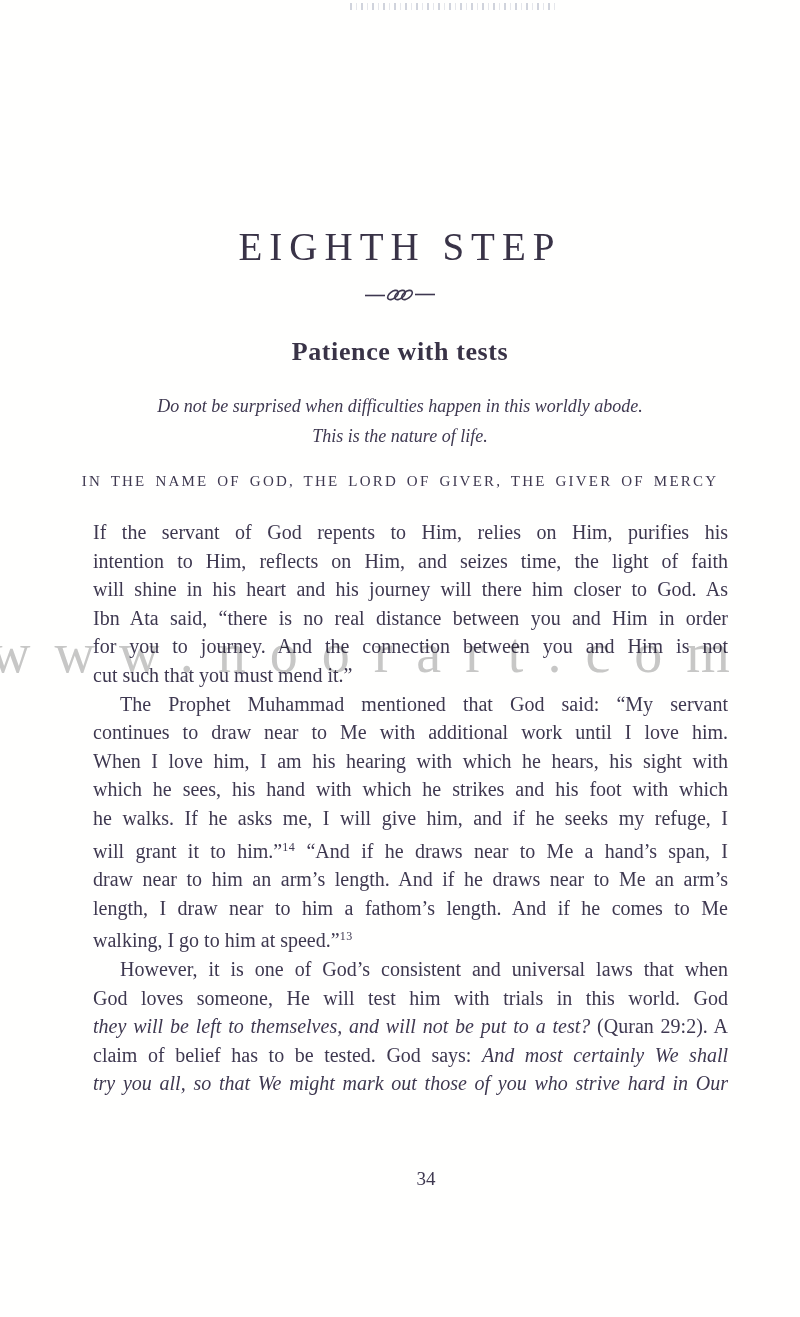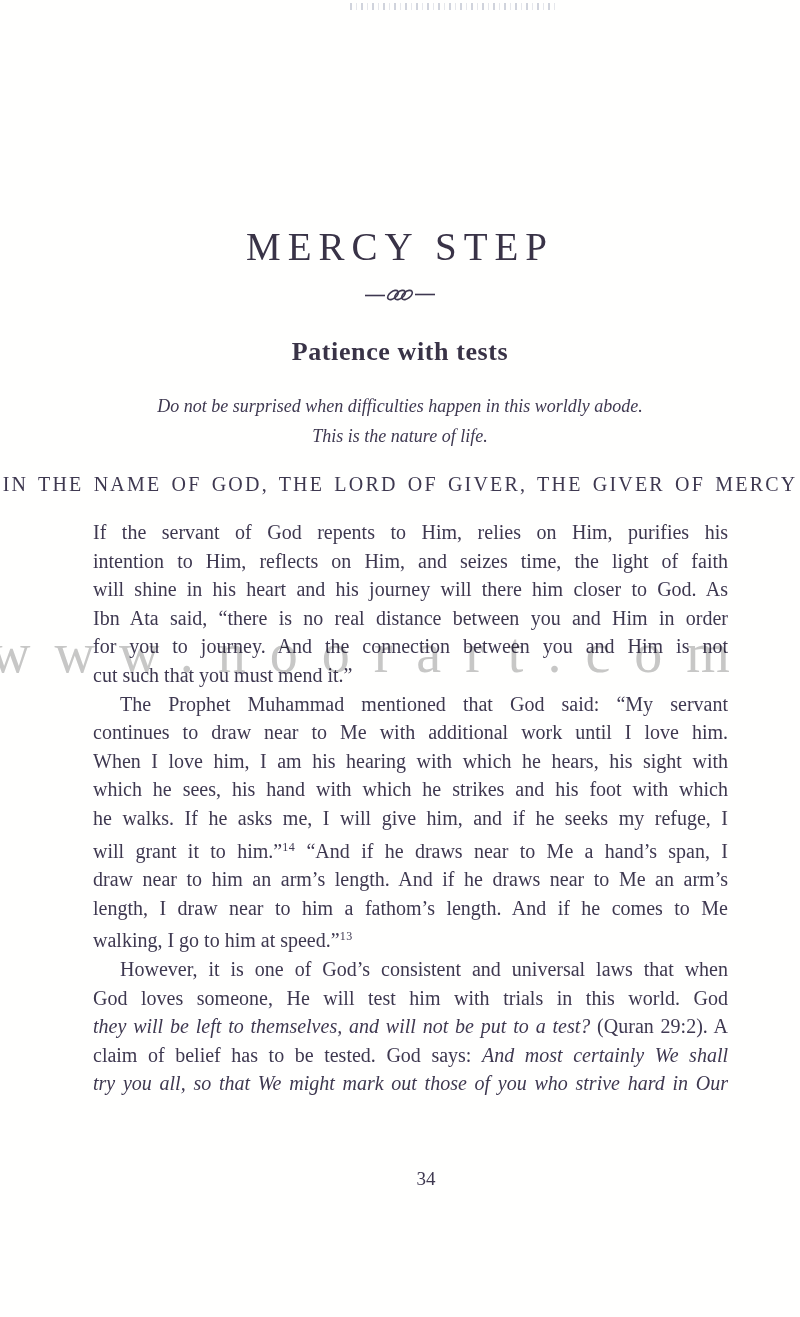--- a/index.html
+++ b/index.html
@@ -27,21 +27,21 @@
     position:absolute; top:337px; left:0; width:100%; margin:0;
     text-align:center; font-size:26px; font-weight:700; letter-spacing:0.6px;
     color:#393347;
   }
   .epigraph {
     position:absolute; top:391px; left:0; width:100%;
     text-align:center; font-style:italic; font-size:18px; line-height:30px;
   }
   .bismillah {
     position:absolute; top:473px; left:0; width:100%;
-    text-align:center; font-size:20px; letter-spacing:2.2px; word-spacing:3px;
+    text-align:center; font-size:15px; letter-spacing:2.2px; word-spacing:3px;
   }
   .body-text {
     position:absolute; top:518px; left:93px; width:635px;
     font-size:20px; line-height:28.6px;
   }
   .bl { text-align:justify; text-align-last:justify; }
   .bl.flush { text-align:left; text-align-last:left; }
   .para.indent .bl:first-child { text-indent:27px; }
   .seg.i { font-style:italic; }
   .seg.p { font-size:12px; vertical-align:7px; letter-spacing:0.5px; }
@@ -55,21 +55,21 @@
     text-align:center; font-size:19px;padding-left:26px;
   }
 </style>
 </head>
 <body>
 
 <div class="page">
 
   <div class="bleed"></div>
 
-  <h1 class="step-title">MERCY STEP</h1>
+  <h1 class="step-title">EIGHTH STEP</h1>
 
   <div class="ornament">
     <svg width="74" height="18" viewBox="0 0 74 18">
       <g stroke="#3e3850" fill="none" stroke-width="1.6">
         <path d="M2 9.5 H22"></path>
         <path d="M52 8.5 H72"></path>
         <ellipse cx="30" cy="9" rx="6.2" ry="3.4" transform="rotate(-38 30 9)"></ellipse>
         <ellipse cx="37" cy="9" rx="6.2" ry="3.4" transform="rotate(-38 37 9)"></ellipse>
         <ellipse cx="44" cy="9" rx="6.2" ry="3.4" transform="rotate(-38 44 9)"></ellipse>
       </g>

